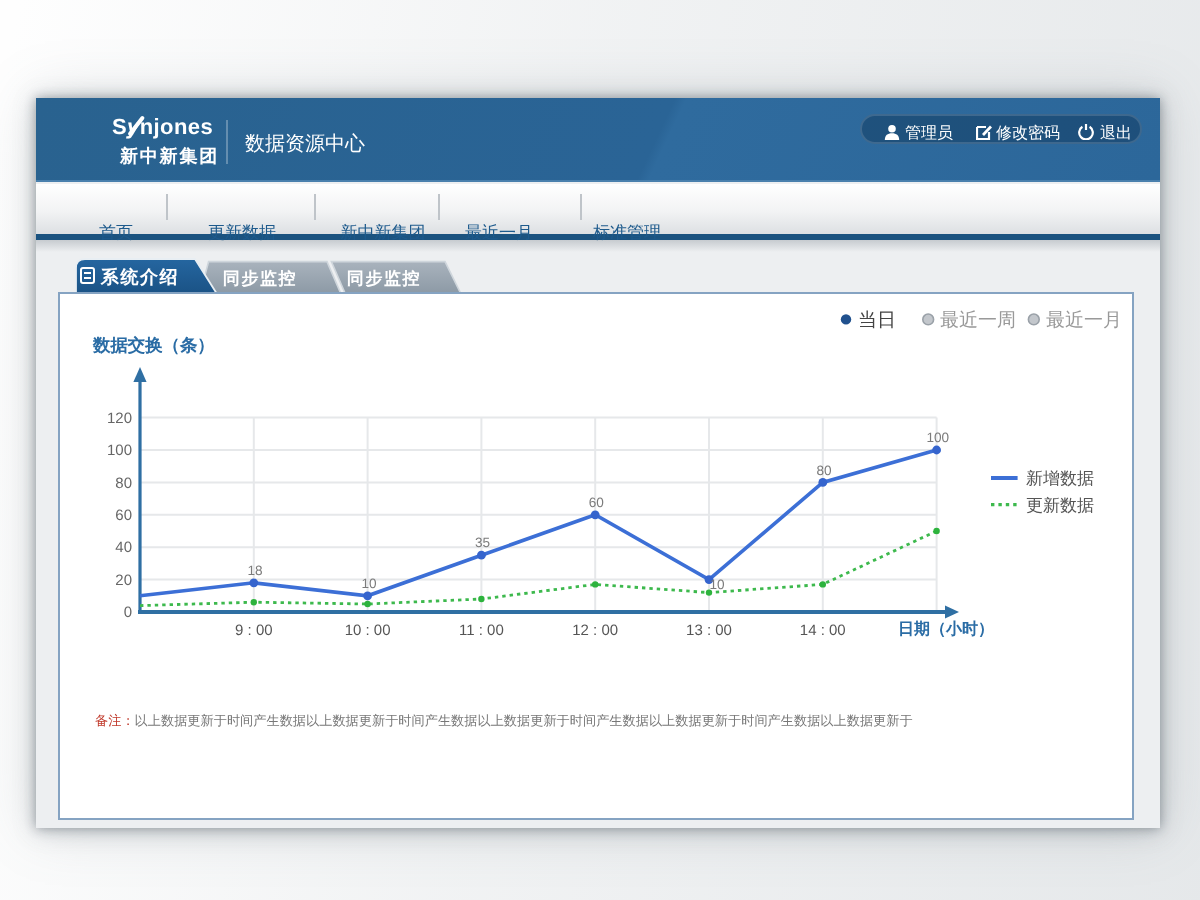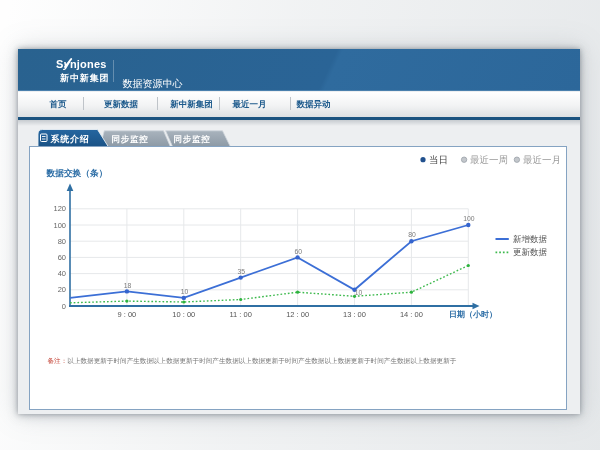--- a/index.html
+++ b/index.html
@@ -19,32 +19,32 @@
   }
   .header {
     position:absolute; left:0; top:0; width:562px; height:42px;
     border-bottom:1px solid #4a80ad;
     background: linear-gradient(115deg, #29628f 0%, #2a6496 55%, #2f6b9e 56%, #2c679a 100%);
     overflow:hidden;
   }
   .logo1 { position:absolute; left:38px; top:9px; color:#fff; font-size:11px; font-weight:bold; letter-spacing:0.2px; }
   .logo2 { position:absolute; left:42px; top:23px; color:#fff; font-size:9px; font-weight:bold; letter-spacing:0.9px; }
   .hdiv  { position:absolute; left:95px; top:11px; width:1px; height:22px; background:rgba(255,255,255,0.28); }
-  .htitle{ position:absolute; left:104.5px; top:16px; color:#fff; font-size:10px; letter-spacing:0;margin-top:12px; }
+  .htitle{ position:absolute; left:104.5px; top:16px; color:#fff; font-size:10px; letter-spacing:0; }
   .pill {
     position:absolute; left:412px; top:8px; width:141px; height:15px;
     background:rgba(9,42,74,0.38); border:1px solid rgba(255,255,255,0.14); border-radius:8px;
   }
   .pill span { position:absolute; top:3px; color:#fff; font-size:8px; }
   .nav {
     position:absolute; left:0; top:43px; width:562px; height:28px;
     background:linear-gradient(#ffffff 0%, #f2f3f4 55%, #dde0e3 100%);
     border-bottom:3px solid #1b5380;
   }
-  .nav span { position:absolute; top:7px; color:#1d5a8c; font-size:8.5px; font-weight:bold; transform:translateX(-50%); white-space:nowrap; }
+  .nav span { position:absolute; top:19px; color:#1d5a8c; font-size:8.5px; font-weight:normal; transform:translateX(-50%); white-space:nowrap; }
   .nav i { position:absolute; top:5px; width:1px; height:13px; background:#bfc4c9; }
   .navshadow {
     position:absolute; left:0; top:71px; width:562px; height:6px;
     background:linear-gradient(rgba(110,120,130,0.30), rgba(110,120,130,0));
   }
   .panel {
     position:absolute; left:10.5px; top:97px; width:538px; height:264px;
     background:#fff; border:1px solid #85a3c2;
   }
   svg text { font-family:"Liberation Sans", sans-serif; }
@@ -52,31 +52,48 @@
 </head>
 <body>
 
 <div class="page">
   <div class="header">
     <div class="logo1">S<span style="font-style:italic">y</span>njones</div>
     <div class="abs" style="left:43.5px;top:13px;width:12px;height:1.7px;background:#fff;transform:rotate(-52deg);border-radius:1px"></div>
     <div class="logo2">新中新集团</div>
     <div class="hdiv"></div>
     <div class="htitle">数据资源中心</div>
+    <div class="pill">
+      <svg class="abs" style="left:11px;top:3.5px" width="8" height="8" viewBox="0 0 8 8">
+          <circle cx="4" cy="2.4" r="1.9" fill="#fff"></circle>
+          <path d="M0.4,8 C0.4,5.6 1.8,4.6 4,4.6 C6.2,4.6 7.6,5.6 7.6,8 Z" fill="#fff"></path>
+        </svg>
+      <span style="left:21.5px">管理员</span>
+      <svg class="abs" style="left:57px;top:3.5px" width="8" height="8" viewBox="0 0 8 8">
+          <path d="M0.5,1.5 H5 M0.5,1.5 V7.5 H6.5 V4" stroke="#fff" stroke-width="1.1" fill="none"></path>
+          <path d="M3,5 L7,0.8 L8,1.8 L4,6 Z" fill="#fff"></path>
+        </svg>
+      <span style="left:67px">修改密码</span>
+      <svg class="abs" style="left:108px;top:3.5px" width="8" height="8" viewBox="0 0 8 8">
+          <path d="M2.2,1.4 A3.4,3.4 0 1 0 5.8,1.4" stroke="#fff" stroke-width="1.1" fill="none"></path>
+          <path d="M4,0 V3" stroke="#fff" stroke-width="1.1"></path>
+        </svg>
+      <span style="left:119px">退出</span>
+    </div>
   </div>
   <div class="nav">
     <span style="left:40px">首页</span>
     <i style="left:64.5px"></i>
     <span style="left:103px">更新数据</span>
     <i style="left:138.5px"></i>
     <span style="left:173.5px">新中新集团</span>
     <i style="left:200.5px"></i>
     <span style="left:231.5px">最近一月</span>
     <i style="left:272px"></i>
-    <span style="left:295.5px">数据异动</span>
+    <span style="left:295.5px">标准管理</span>
   </div>
   <div class="navshadow"></div>
 
   <svg class="abs" style="left:12px;top:79px" width="230" height="19" viewBox="0 0 230 19">
     <defs>
       <linearGradient id="gtab" x1="0" y1="0" x2="0" y2="1">
         <stop offset="0" stop-color="#a9b3bd"></stop>
           <stop offset="1" stop-color="#8c99a5"></stop>
       </linearGradient>
       <linearGradient id="gtabA" x1="0" y1="0" x2="0" y2="1">

